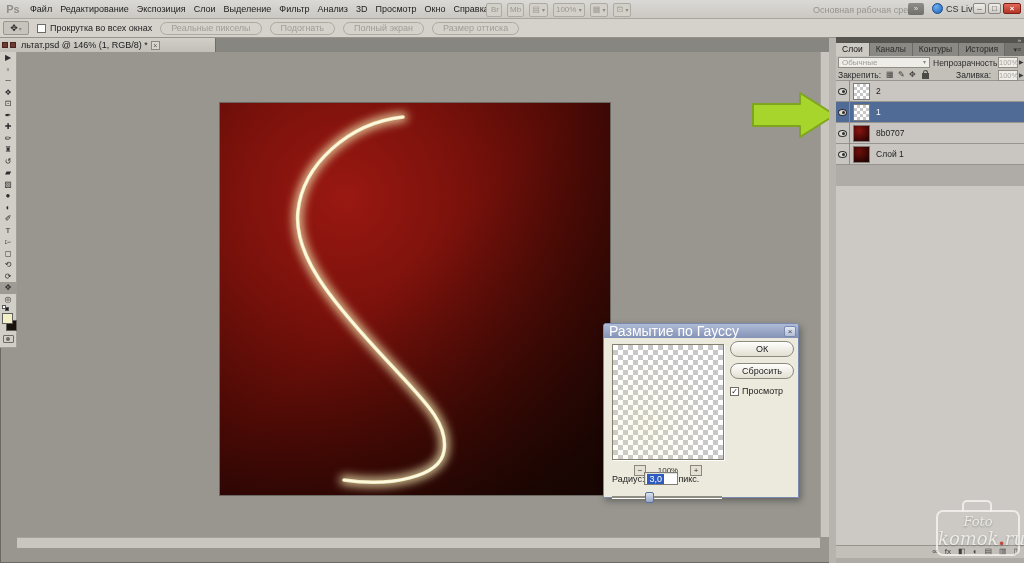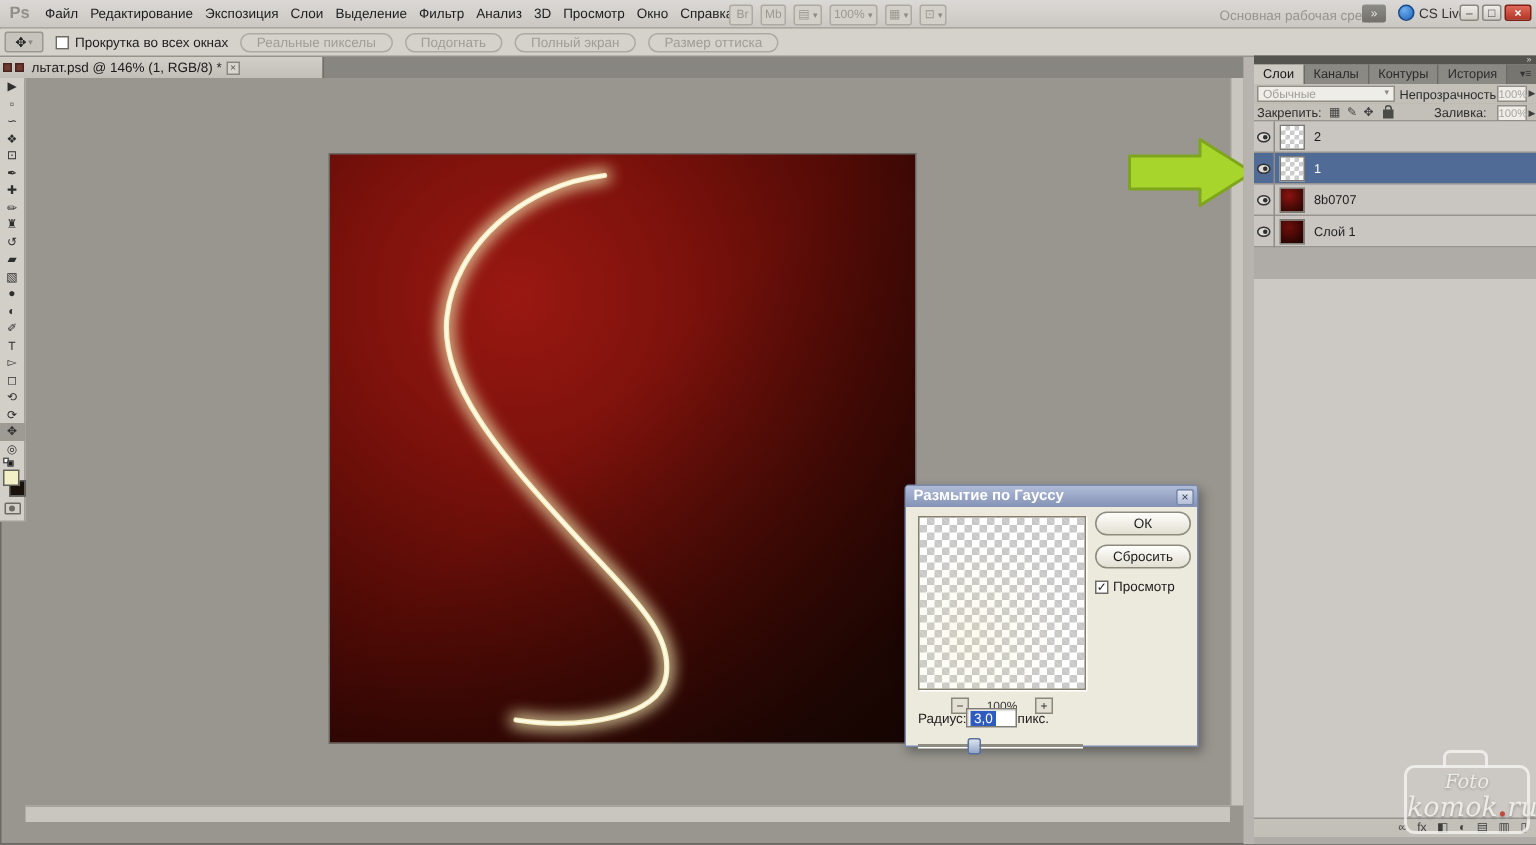--- a/index.html
+++ b/index.html
@@ -95,21 +95,21 @@
   .checker-lg{background-size:10px 10px;background-position:0 0,5px 5px}
   .thumb-red{background:radial-gradient(circle at 35% 30%,#8A1410,#2E0503 85%)}
   .thumb-red2{background:radial-gradient(circle at 35% 30%,#6E0F0A,#240402 85%)}
   .thumb-white{background:#fff}
   #pempty{position:absolute;left:0;top:149px;width:188px;height:360px;background:#CCC9C4;border-bottom:1px solid #97948F}
   #pbottom{position:absolute;left:0;top:509px;width:188px;height:12px;background:#C3C0BA;display:flex;justify-content:flex-end;gap:7px;padding-right:6px;align-items:center}
   .pbicon{font-size:8px;color:#3E3E3E;line-height:12px}
 
   
   #dialog{position:absolute;left:603px;top:323px;width:196px;height:175px;background:#ECE9DD;border:1px solid #7A8AAE;border-radius:3px 3px 0 0;box-shadow:2px 3px 7px rgba(0,0,0,.35)}
-  #dtitle{height:14px;background:linear-gradient(#AFBBD6,#8492B6);border-radius:2px 2px 0 0;color:#fff;font-weight:bold;font-size:10px;line-height:14px;padding-left:5px}
+  #dtitle{height:14px;background:linear-gradient(#AFBBD6,#8492B6);border-radius:2px 2px 0 0;color:#fff;font-weight:normal;font-size:14px;line-height:14px;padding-left:5px}
   #dclose{position:absolute;right:2px;top:2px;width:12px;height:11px;background:linear-gradient(#E4E9F2,#B4BFD6);border:1px solid #7A8AAE;border-radius:2px;font-size:8px;line-height:9px;text-align:center;color:#30405E}
   #dpreview{position:absolute;left:8px;top:20px;width:112px;height:116px;border:1px solid #857F6E;box-shadow:1px 1px 0 #fff}
   #dpreview .tint{position:absolute;inset:0;background:radial-gradient(circle at 30% 70%,rgba(240,230,160,.18),transparent 60%)}
   #dzoomrow{position:absolute;left:8px;top:141px;width:112px;display:flex;align-items:center;justify-content:space-between;padding:0 22px}
   .zbtn{width:12px;height:11px;border:1px solid #8A887C;background:#E4E1D4;font-size:8px;line-height:9px;text-align:center;color:#333}
   #dzoomval{font-size:8px;color:#333}
   .dbtn{position:absolute;left:126px;width:64px;height:16px;background:linear-gradient(#FEFEFC,#E2DFD2);border:1px solid #8D8B7E;border-radius:8px;font-size:9px;line-height:14px;text-align:center;color:#1d1d1d}
   #dok{top:17px}
   #dreset{top:39px}
   #dprevbox{position:absolute;left:126px;top:62px;display:flex;gap:3px;align-items:center;font-size:9px;color:#1d1d1d}

